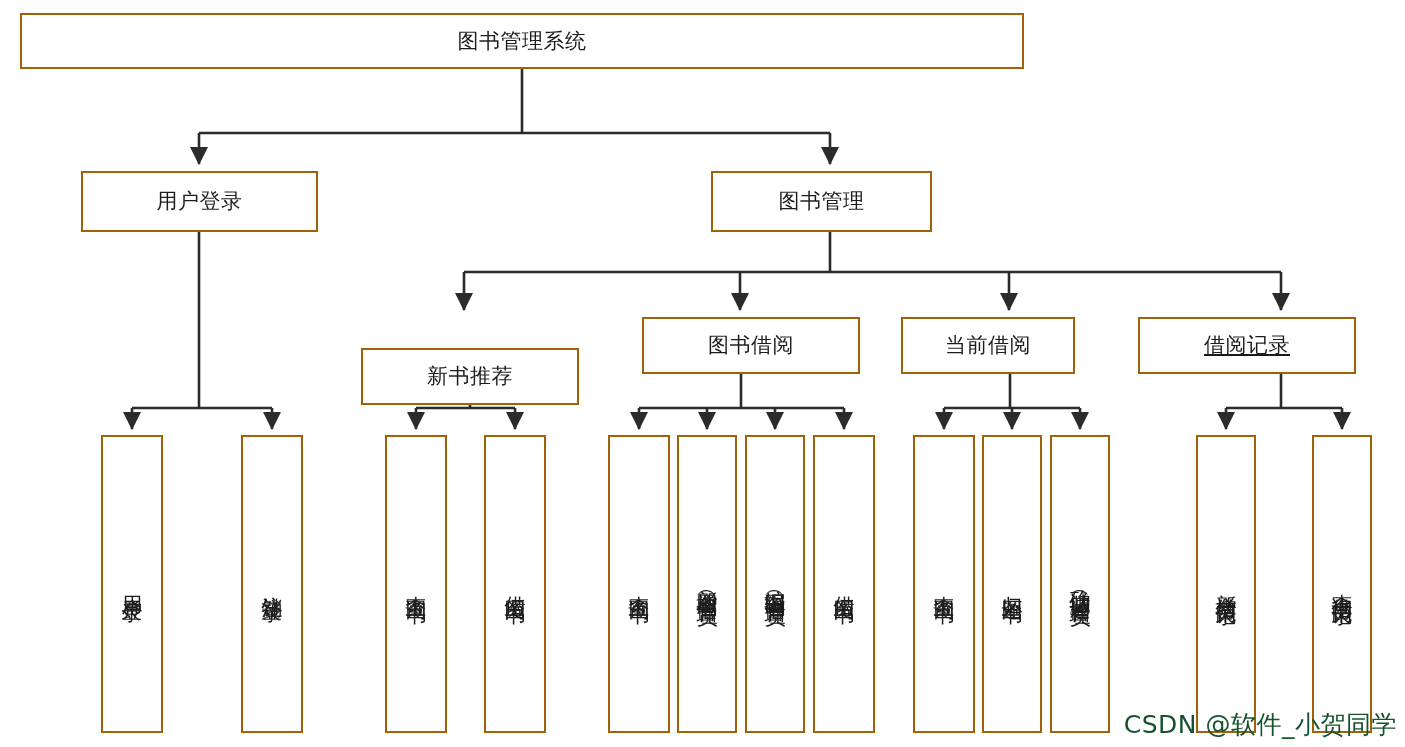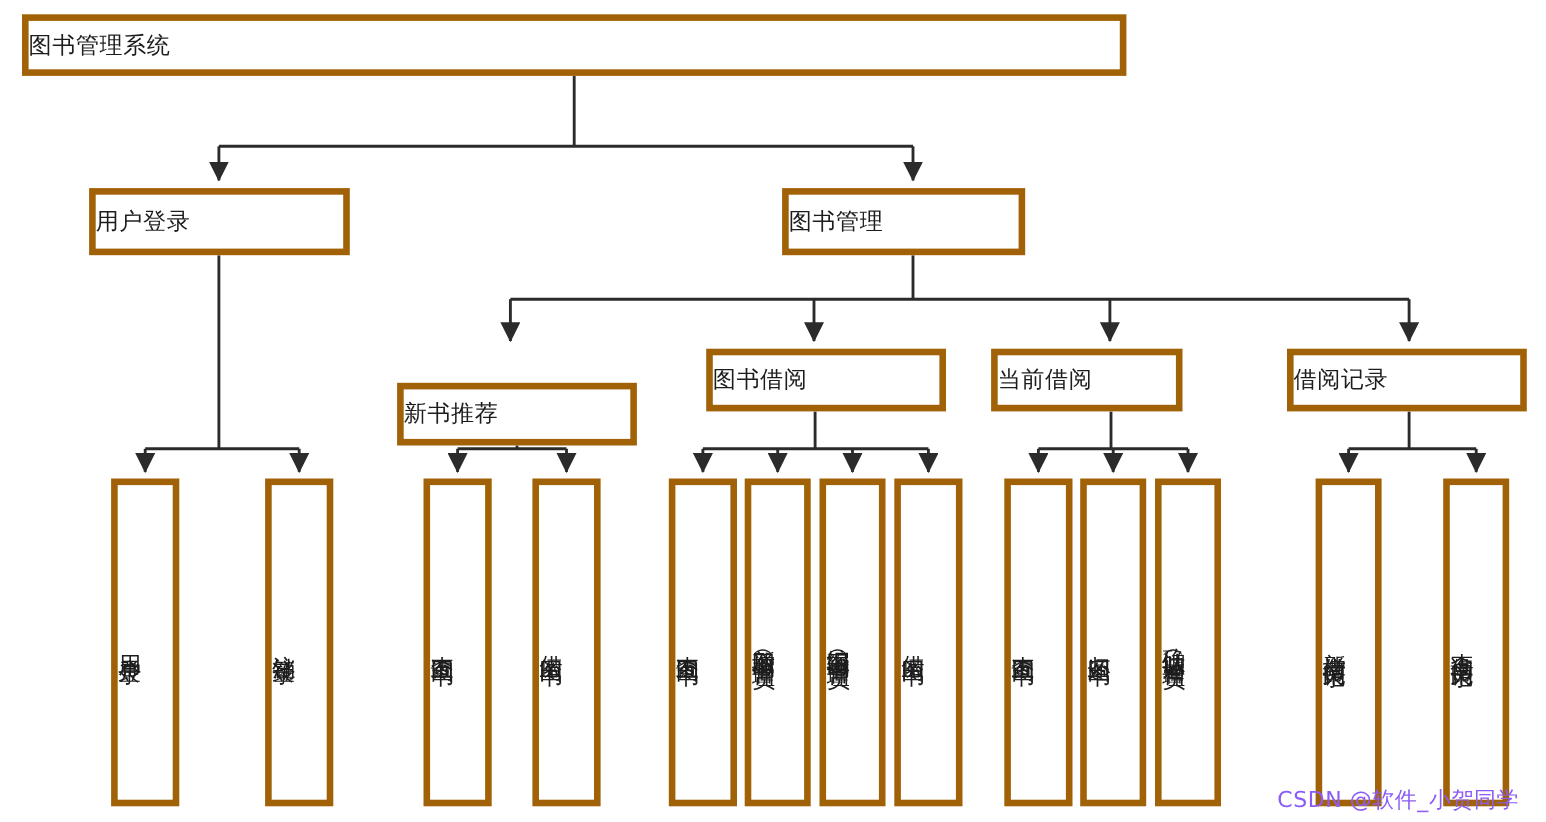--- a/index.html
+++ b/index.html
@@ -24,24 +24,24 @@
     left: 0;
     top: 0;
     width: 1405px;
     height: 747px;
     pointer-events: none;
   }
   .node {
     position: absolute;
     box-sizing: border-box;
     background: #ffffff;
-    border: 6px solid #a16207;
+    border: 2px solid #a16207;
     display: flex;
     align-items: center;
-    justify-content: flex-start;
+    justify-content: center;
     z-index: 2;
   }
   .node-label {
     font-size: 21px;
     line-height: 1.18;
     color: #1d1d1d;
     letter-spacing: 0.5px;
     white-space: nowrap;
     text-align: center;
   }
@@ -49,24 +49,24 @@
     writing-mode: vertical-rl;
     text-orientation: upright;
     white-space: normal;
     letter-spacing: 2.5px;
     font-size: 21px;
     line-height: 1.05;
     max-height: 100%;
   }
   .watermark {
     position: absolute;
-    right: 24px;
+    right: 8px;
     bottom: 6px;
-    font-size: 20px;
-    color: #8b5cf6;
+    font-size: 25px;
+    color: #14532d;
     letter-spacing: 0.5px;
     z-index: 5;
     white-space: nowrap;
   }
 </style>
 </head>
 <body>
 
 <div id="diagram-canvas">
 
@@ -133,21 +133,21 @@
 
   <div class="node" style="left:361px; top:317px; width:218px; height:57px;margin-top:31px;">
     <span class="node-label">新书推荐</span>
   </div>
   <div class="node" style="left:632px; top:317px; width:218px; height:57px;margin-left:10px;">
     <span class="node-label">图书借阅</span>
   </div>
   <div class="node" style="left:901px; top:317px; width:174px; height:57px;">
     <span class="node-label">当前借阅</span>
   </div>
-  <div class="node" style="left:1170px; top:317px; width:218px; height:57px;">
+  <div class="node" style="left:1138px; top:317px; width:218px; height:57px;text-decoration:underline;">
     <span class="node-label">借阅记录</span>
   </div>
 
   <div class="node vertical" style="left:101px; top:435px; width:62px; height:298px;">
     <span class="node-label">用户登录</span>
   </div>
   <div class="node vertical" style="left:241px; top:435px; width:62px; height:298px;">
     <span class="node-label">注销登录</span>
   </div>
 

